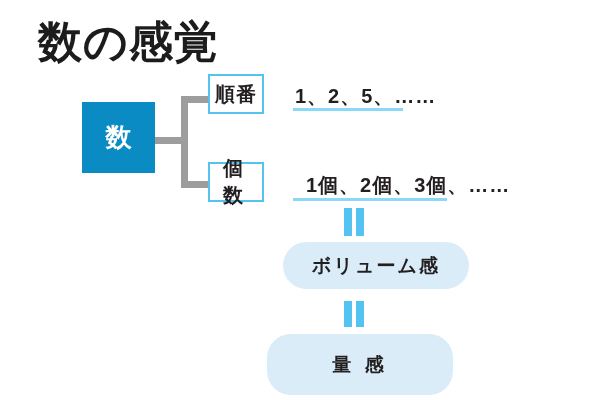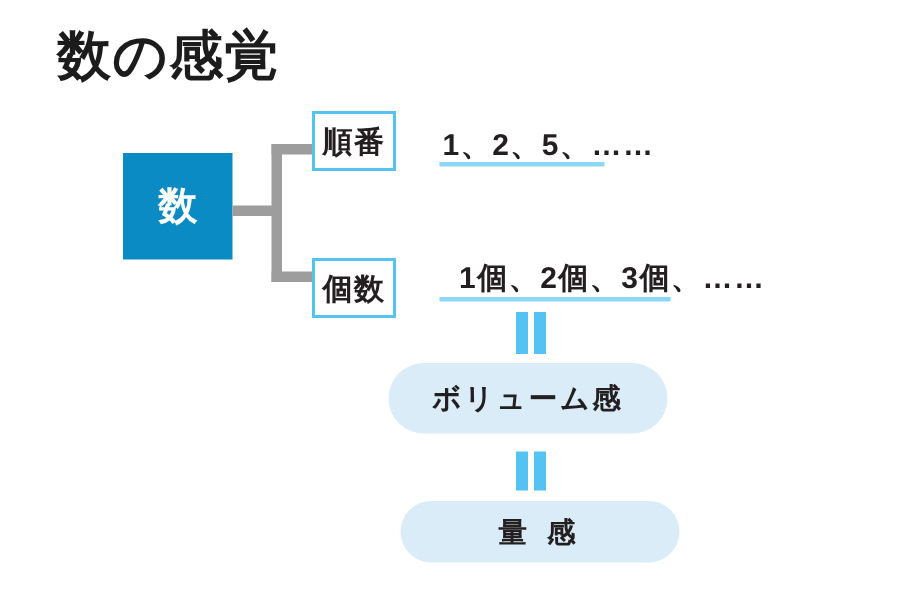--- a/index.html
+++ b/index.html
@@ -4,21 +4,21 @@
 <style>
   html,body{margin:0;padding:0;}
   body{
     width:600px;height:400px;position:relative;background:#ffffff;
     font-family:"Liberation Sans","DejaVu Sans",sans-serif;
     color:#1f1f1f;overflow:hidden;
   }
   .abs{position:absolute;}
   
   #title{
-    left:38px;top:13px;font-size:36px;font-weight:bold;
+    left:38px;top:13px;font-size:44px;font-weight:bold;
     letter-spacing:1px;color:#1c1c1c;white-space:nowrap;
   }
   
   #root-node{
     left:82px;top:102px;width:73px;height:71px;background:#0a8bc4;
     display:flex;align-items:center;justify-content:center;
     color:#ffffff;font-size:26px;font-weight:bold;
   }
   
   .connector{background:#9d9d9d;}
@@ -26,21 +26,21 @@
   #conn-vert  {left:181px;top:96px;width:7px;height:92px;}
   #conn-top   {left:181px;top:96px;width:27px;height:7px;}
   #conn-bottom{left:181px;top:181px;width:27px;height:7px;}
   
   .branch-box{
     width:56px;height:40px;background:#ffffff;border:2px solid #55c3f0;
     box-sizing:border-box;display:flex;align-items:center;justify-content:center;
     font-size:20px;font-weight:bold;color:#231f20;letter-spacing:1px;
   }
   #branch-order{left:208px;top:74px;}
-  #branch-count{left:208px;top:172px;}
+  #branch-count{left:208px;top:162px;padding-left:13px;}
   
   .example{
     font-size:20px;font-weight:600;color:#231f20;white-space:nowrap;
     letter-spacing:1px;
   }
   #example-order{left:295px;top:83px;}
   #example-count{left:306px;top:172px;}
   .underline{background:#8ad7f6;height:3px;}
   #underline-order{left:293px;top:108px;width:110px;}
   #underline-count{left:293px;top:198px;width:154px;}
@@ -50,22 +50,22 @@
   #equals-1{left:344px;top:208px;height:28px;}
   #equals-1 .bar{height:28px;}
   #equals-2{left:344px;top:301px;height:26px;}
   #equals-2 .bar{height:26px;}
   
   .pill{
     width:186px;background:#d9ecf8;border-radius:24px;
     display:flex;align-items:center;justify-content:center;
     font-size:19px;font-weight:bold;color:#231f20;
   }
-  #pill-volume{left:259px;top:242px;height:47px;letter-spacing:2px;}
-  #pill-quantity{left:267px;top:334px;height:41px;letter-spacing:4px;}
+  #pill-volume{left:283px;top:242px;height:47px;letter-spacing:2px;}
+  #pill-quantity{left:267px;top:334px;height:61px;letter-spacing:4px;}
 </style>
 </head>
 <body>
 
 <div class="abs" id="title">数の感覚</div>
 
 <div class="abs" id="root-node">
   <span>数</span>
 </div>
 

